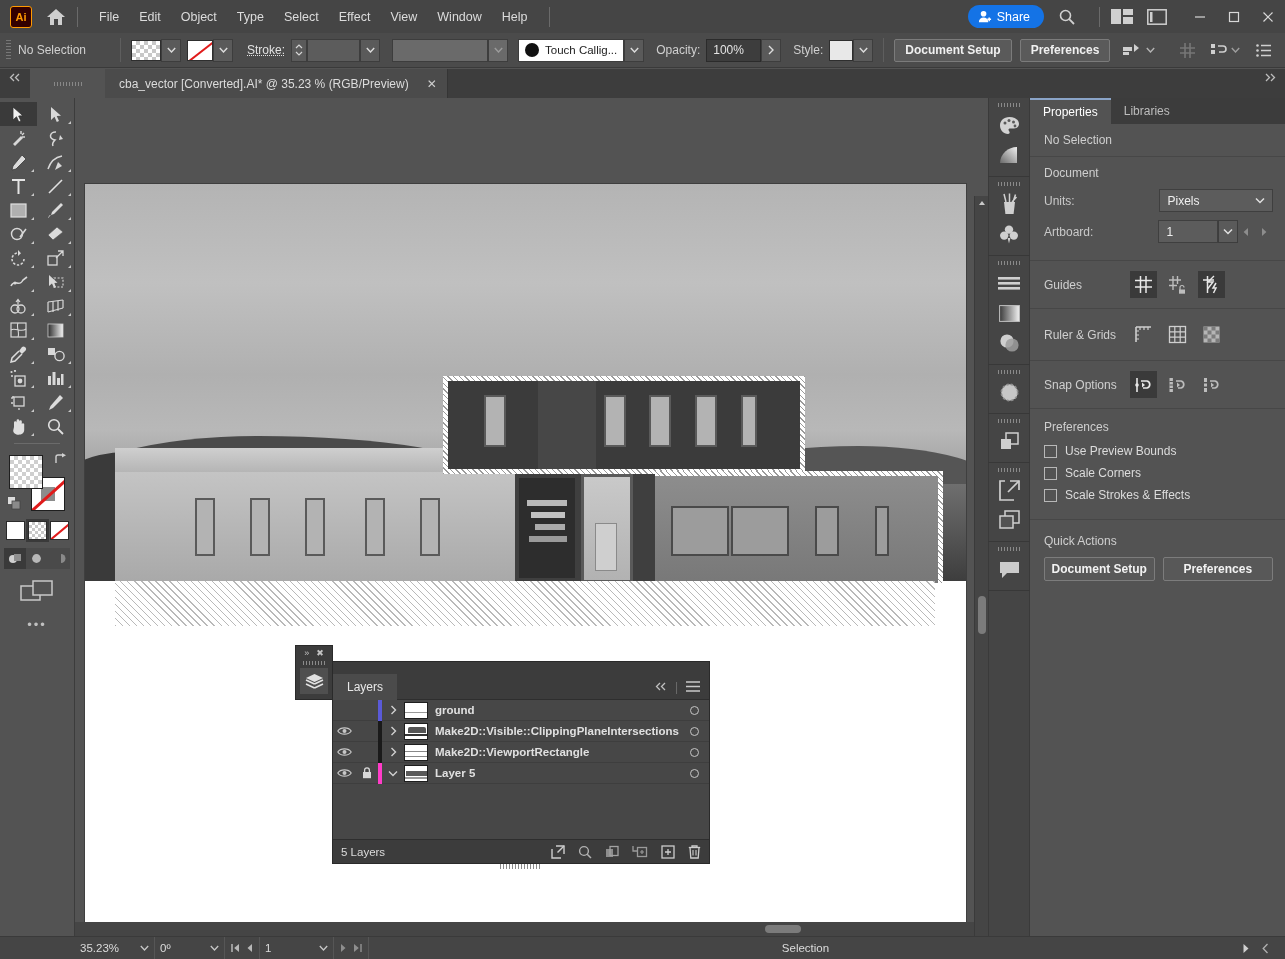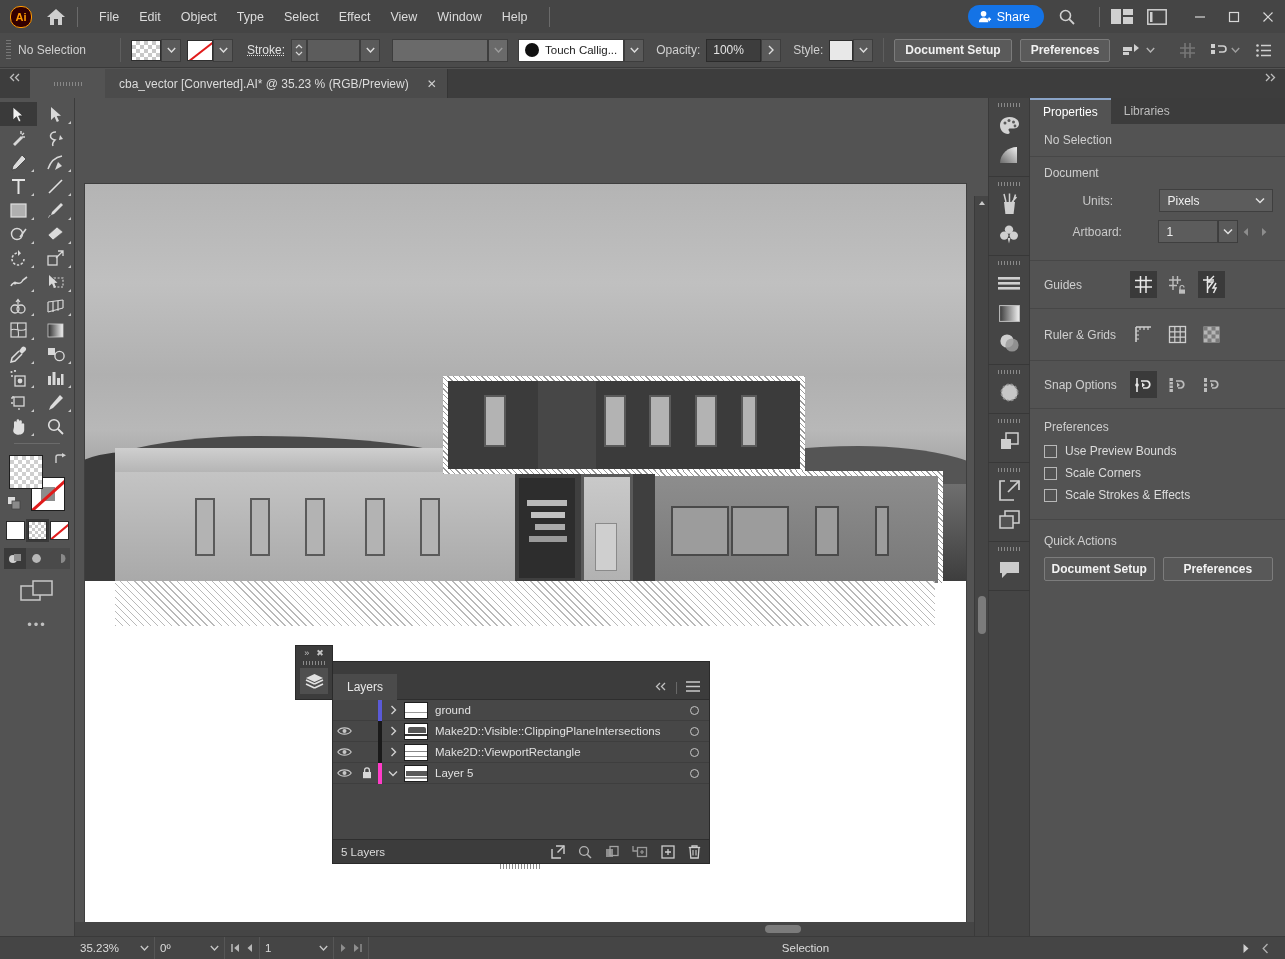--- a/index.html
+++ b/index.html
@@ -13,21 +13,21 @@
     -webkit-font-smoothing: antialiased;
   }
   .app { position: relative; width: 1285px; height: 959px; }
 
   
   .menubar {
     position: absolute; top: 0; left: 0; width: 1285px; height: 33px;
     background: #454545; display: flex; align-items: center;
   }
   .ai-logo {
-    width: 22px; height: 22px; margin-left: 10px; border-radius: 10px;
+    width: 22px; height: 22px; margin-left: 10px; border-radius: 3px;
     background: #330000; border: 1px solid #ff9a00;
     color: #ff9a00; font-size: 11px; font-weight: bold;
     display: flex; align-items: center; justify-content: center;
   }
   .home-btn { margin-left: 14px; display: flex; align-items: center; cursor: pointer; }
   .mb-sep { width: 1px; height: 20px; background: #6a6a6a; margin: 0 11px; }
   .menu-items { display: flex; align-items: center; }
   .menu-item {
     padding: 4px 10px; font-size: 12.5px; color: #dcdcdc; cursor: pointer;
   }
@@ -286,21 +286,21 @@
   }
   .lrow.selected { background: #4a6580; }
   .lcell-eye { width: 23px; display: flex; align-items: center; justify-content: center; cursor: pointer; }
   .lcell-lock { width: 22px; display: flex; align-items: center; justify-content: center; cursor: pointer; }
   .lcolor { width: 4px; height: 21px; }
   .lcell-arrow { width: 22px; display: flex; align-items: center; justify-content: center; color: #cfcfcf; font-size: 10px; cursor: pointer; }
   .lthumb {
     width: 24px; height: 17px; border: 1px solid #1e1e1e; background: #fff; margin-right: 7px;
     position: relative; overflow: hidden; flex-shrink: 0;
   }
-  .lname { flex: 1; white-space: nowrap; overflow: hidden; }
+  .lname { flex: 1; white-space: nowrap; overflow: hidden; font-weight: bold; }
   .ltarget { width: 30px; display: flex; align-items: center; justify-content: center; }
   .ring { width: 9px; height: 9px; border: 1.4px solid #c5c5c5; border-radius: 50%; }
   .layers-footer {
     height: 24px; background: #3c3c3c; display: flex; align-items: center;
     padding: 0 8px; font-size: 11.5px; color: #dcdcdc; border-top: 1px solid #2e2e2e;
   }
   .lf-icons { margin-left: auto; display: flex; align-items: center; gap: 13px; }
   .layers-dock-strip {
     position: absolute; left: 295px; top: 645px; width: 38px; height: 55px;
     background: #3c3c3c; border: 1px solid #2a2a2a; z-index: 41;
@@ -337,21 +337,21 @@
   .prop-tab {
     height: 26px; padding: 0 13px; display: flex; align-items: center;
     font-size: 12px; color: #bdbdbd; cursor: pointer;
   }
   .prop-tab.active { background: #535353; color: #ffffff; border-top: 2px solid #8aa4c8; }
   .prop-body { flex: 1; overflow: hidden; }
   .psection { padding: 9px 12px 9px 14px; border-bottom: 1px solid #474747; }
   .psection.nb { border-bottom: none; }
   .ptitle { font-size: 12px; color: #cfcfcf; margin-bottom: 9px; }
   .prow { display: flex; align-items: center; margin-bottom: 8px; }
-  .plabel { font-size: 12px; color: #c9c9c9; text-align: center; }
+  .plabel { font-size: 12px; color: #c9c9c9; text-align: left; }
   .pselect {
     height: 23px; background: #5c5c5c; border: 1px solid #3f3f3f; color: #efefef;
     font-size: 12px; display: flex; align-items: center; padding: 0 7px; cursor: pointer;
   }
   .pselect .cv { margin-left: auto; }
   .pinput {
     height: 23px; background: #5c5c5c; border: 1px solid #3f3f3f; color: #efefef;
     font-size: 12px; display: flex; align-items: center; padding: 0 7px;
   }
   .pbtn {

